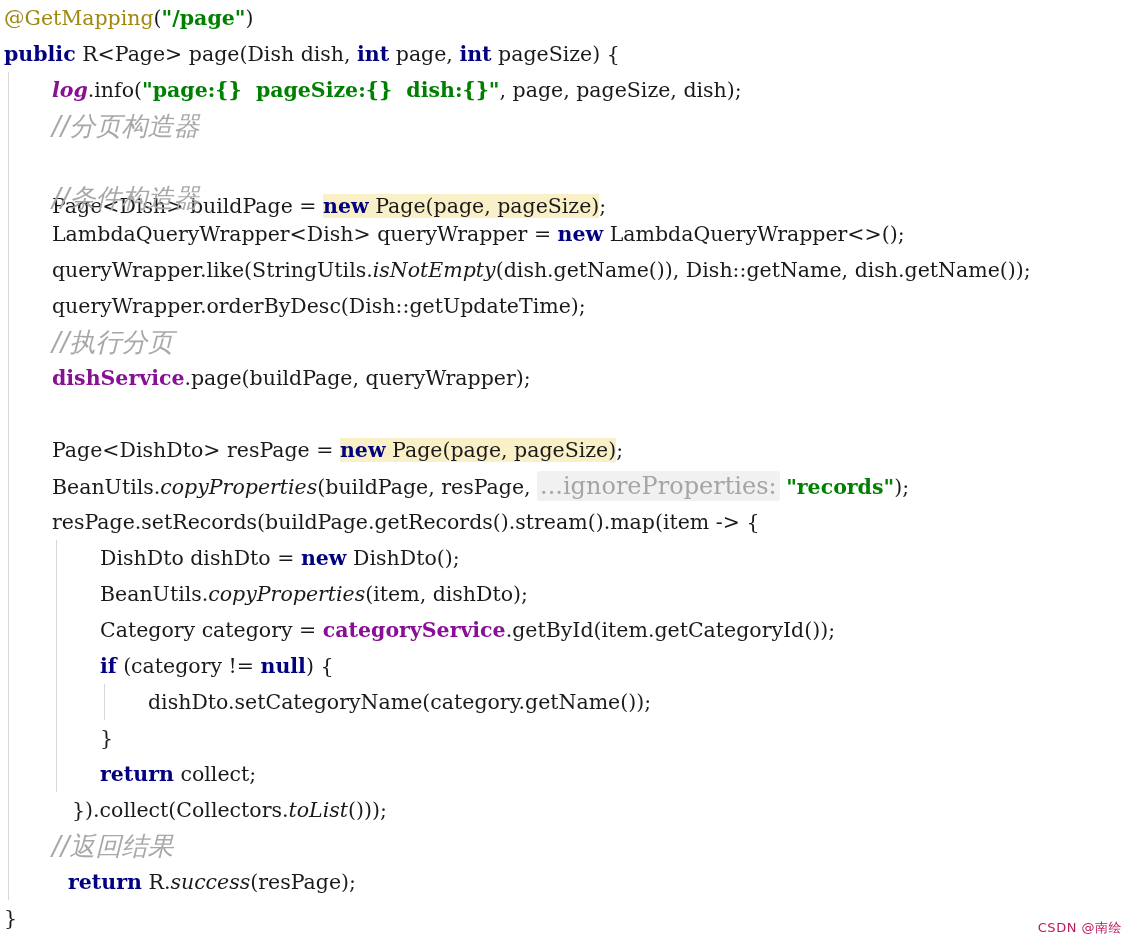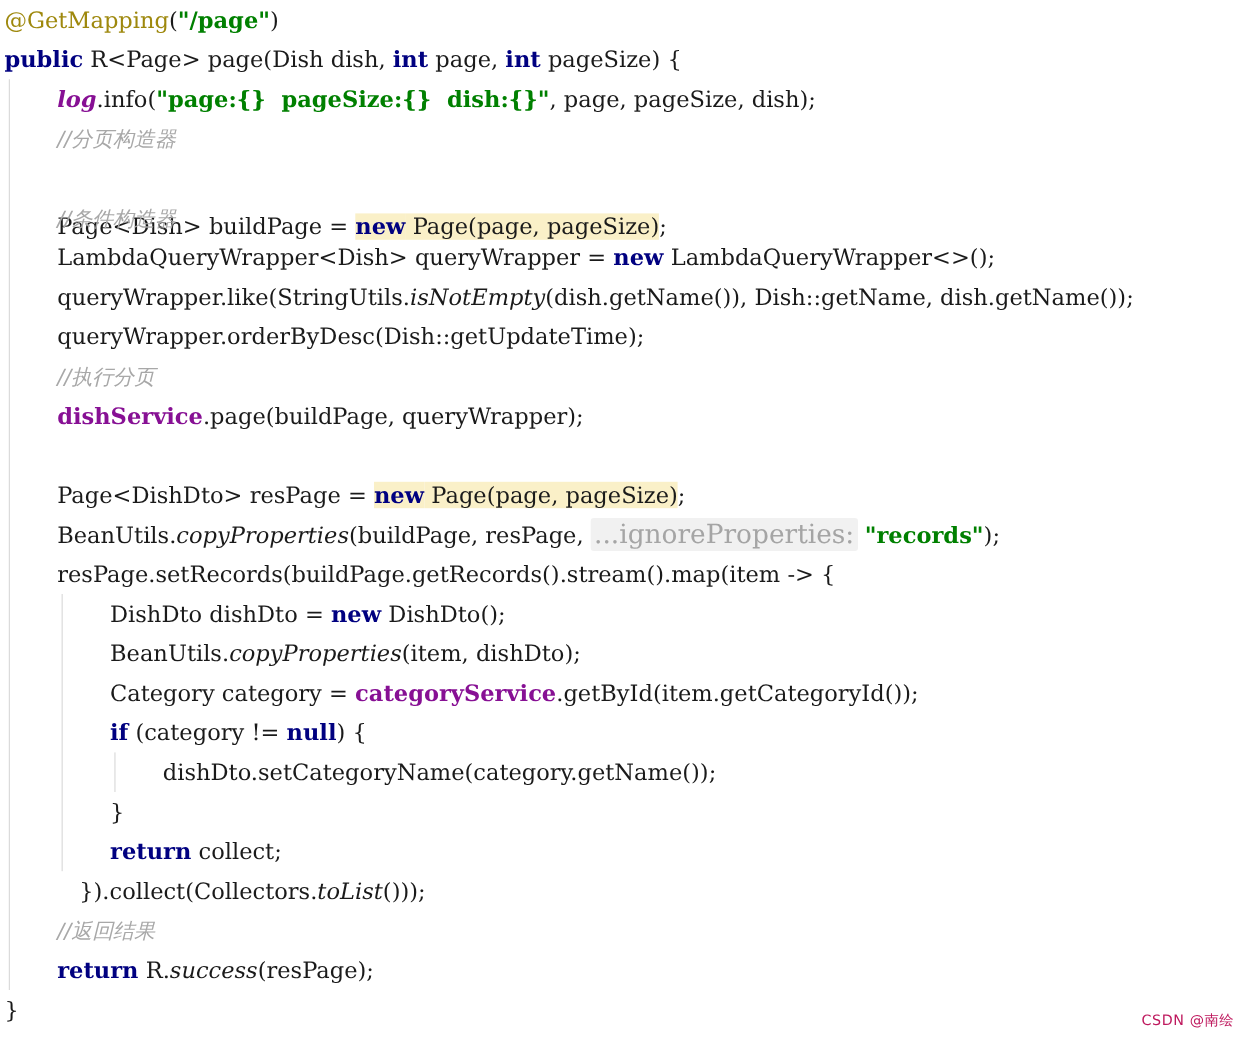--- a/index.html
+++ b/index.html
@@ -48,21 +48,21 @@
   .smeth{color:#1a1a1a;font-style:italic;}
   .plain{color:#1a1a1a;}
   .hl{background:#faf0c8;}
   .hint{
     background:#f1f1f1;
     color:#a5a5a5;
     border-radius:3px;
     padding:1px 3px;
     font-size:24px;
   }
-  .cjk{font-family:"DejaVu Sans","Liberation Sans",sans-serif;font-style:italic;font-size:19px;}
+  .cjk{font-family:"DejaVu Sans","Liberation Sans",sans-serif;font-style:italic;font-size:26px;}
   #watermark{
     position:absolute;
     right:10px;bottom:6px;
     font-family:"DejaVu Sans","Liberation Sans",sans-serif;
     font-size:13px;
     color:#be185d;
     letter-spacing:0.5px;
     z-index:5;
   }
 </style>
@@ -88,20 +88,20 @@
       <div class="line"><span class="code" style="padding-left: 52px;"><span class="plain">resPage.setRecords(buildPage.getRecords().stream().map(item -&gt; {</span></span></div>
       <div class="line"><span class="code" style="padding-left: 100px;"><span class="plain">DishDto dishDto = </span><span class="kw">new</span><span class="plain"> DishDto();</span></span></div>
       <div class="line"><span class="code" style="padding-left: 100px;"><span class="plain">BeanUtils.</span><span class="smeth">copyProperties</span><span class="plain">(item, dishDto);</span></span></div>
       <div class="line"><span class="code" style="padding-left: 100px;"><span class="plain">Category category = </span><span class="field">categoryService</span><span class="plain">.getById(item.getCategoryId());</span></span></div>
       <div class="line"><span class="code" style="padding-left: 100px;"><span class="kw">if</span><span class="plain"> (category != </span><span class="kw">null</span><span class="plain">) {</span></span></div>
       <div class="line"><span class="code" style="padding-left: 148px;"><span class="plain">dishDto.setCategoryName(category.getName());</span></span></div>
       <div class="line"><span class="code" style="padding-left: 100px;"><span class="plain">}</span></span></div>
       <div class="line"><span class="code" style="padding-left: 100px;"><span class="kw">return</span><span class="plain"> collect;</span></span></div>
       <div class="line"><span class="code" style="padding-left: 72px;"><span class="plain">}).collect(Collectors.</span><span class="smeth">toList</span><span class="plain">()));</span></span></div>
       <div class="line"><span class="code" style="padding-left: 52px;"><span class="cmt cjk">//返回结果</span></span></div>
-      <div class="line"><span class="code" style="padding-left: 52px;"><span class="kw">return</span><span class="plain"> R.</span><span class="smeth">success</span><span class="plain">(resPage);</span></span></div>
+      <div class="line"><span class="code" style="padding-left: 68px;"><span class="kw">return</span><span class="plain"> R.</span><span class="smeth">success</span><span class="plain">(resPage);</span></span></div>
       <div class="line"><span class="code" style="padding-left: 4px;"><span class="plain">}</span></span></div>
     </div>
   <div id="watermark">CSDN @南绘</div>
 <div class="guide" style="left: 8px; top: 72px; height: 828px; bottom: auto;"></div>
     <div class="guide" style="left: 56px; top: 540px; height: 252px; bottom: auto;"></div>
     <div class="guide" style="left: 104px; top: 684px; height: 36px; bottom: auto;"></div>
   </div>
 
 </body></html>

